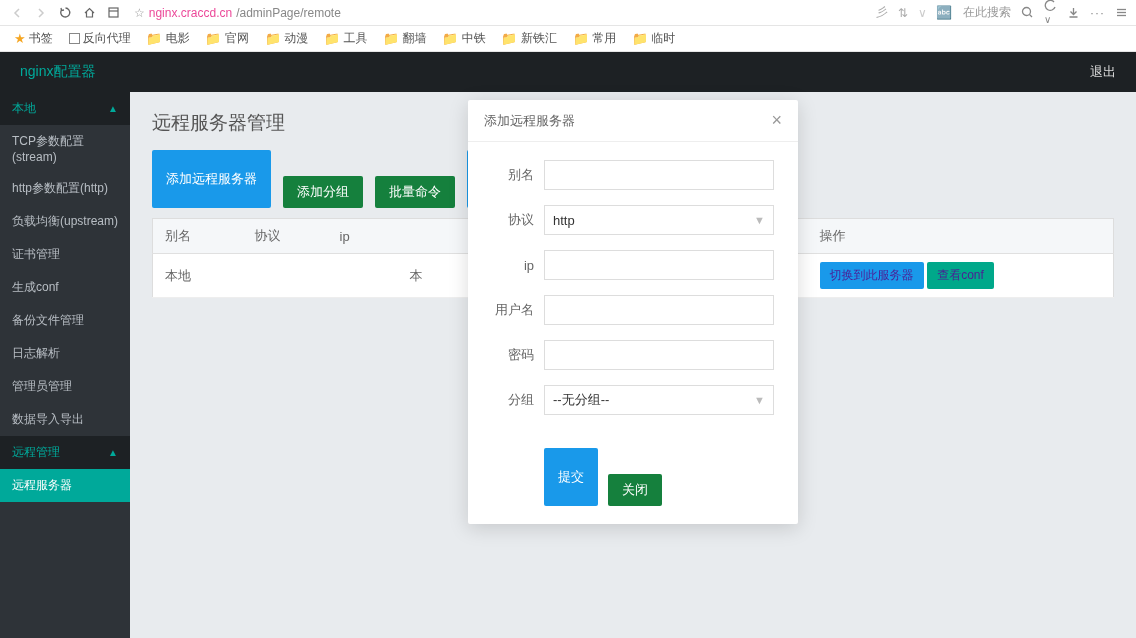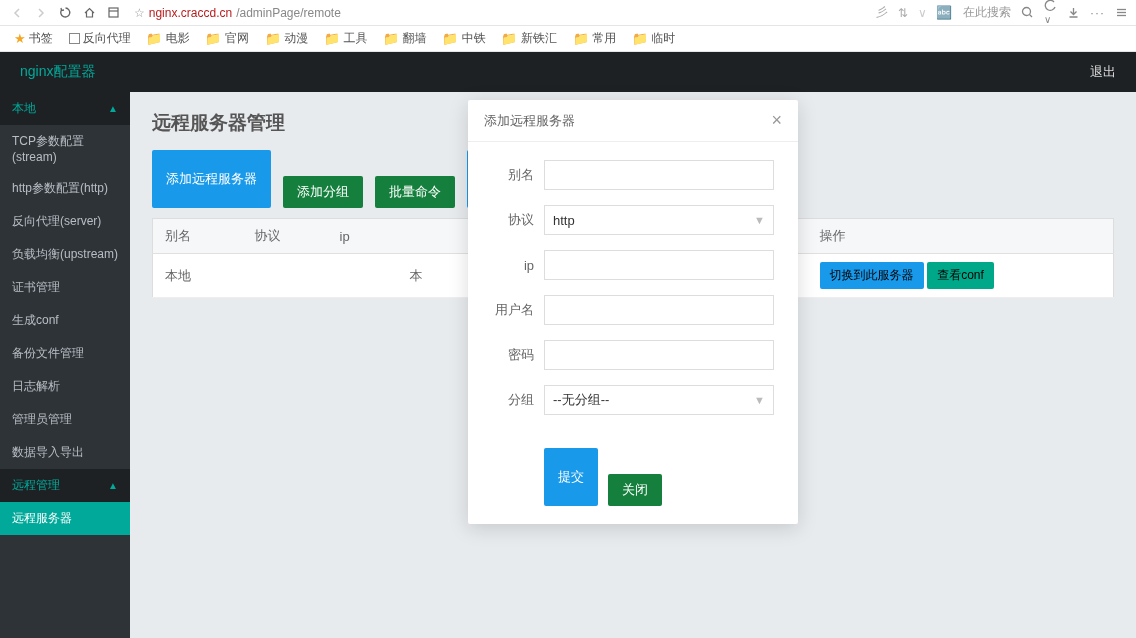--- a/index.html
+++ b/index.html
@@ -4,21 +4,21 @@
   <style>
     * { margin: 0; padding: 0; box-sizing: border-box; }
     body { font-family: "Microsoft YaHei", Arial, sans-serif; font-size: 13px; color: #333; background: #fff; }
     
     
     .browser-chrome { height: 26px; background: #fff; border-bottom: 1px solid #e5e5e5; display: flex; align-items: center; padding: 0 8px; gap: 6px; }
     .browser-chrome .nav-btn { width: 18px; height: 18px; display: flex; align-items: center; justify-content: center; color: #666; cursor: pointer; }
     .browser-chrome .nav-btn.disabled { color: #ccc; }
     .url-bar { flex: 0 0 auto; margin-left: 6px; color: #555; font-size: 12px; display: flex; align-items: center; gap: 4px; }
     .url-bar .star { color: #999; }
-    .url-bar .domain { color: #b91c1c; }
+    .url-bar .domain { color: #ec4899; }
     .url-bar .path { color: #888; }
     .chrome-right { margin-left: auto; display: flex; align-items: center; gap: 10px; color: #666; font-size: 12px; }
     .search-box { color: #999; font-family: Liberation Serif, serif; }
     
     
     .bookmark-bar { height: 26px; background: #fff; border-bottom: 1px solid #e5e5e5; display: flex; align-items: center; padding: 0 8px; gap: 4px; }
     .bookmark-item { display: flex; align-items: center; gap: 3px; padding: 2px 6px; font-size: 12px; color: #555; cursor: pointer; }
     .bookmark-item .star-icon { color: #f5a623; font-size: 13px; }
     .bookmark-item .folder-icon { color: #f5a623; font-size: 13px; }
     .bookmark-item .page-icon { width: 11px; height: 11px; border: 1px solid #888; }
@@ -33,31 +33,31 @@
     
     
     .sidebar { width: 130px; background: #2e3338; color: #b8bec4; font-size: 12px; overflow-y: auto; }
     .sidebar-group-header { padding: 8px 12px; background: #1d2124; color: #00a99a; display: flex; justify-content: space-between; align-items: center; cursor: pointer; }
     .sidebar-group-header .caret { font-size: 10px; }
     .sidebar-item { padding: 8px 12px; cursor: pointer; color: #b8bec4; }
     .sidebar-item.active { background: #00a99a; color: #fff; }
     
     
     .main { flex: 1; background: #e8ebee; padding: 18px 22px; position: relative; }
-    .page-title { font-size: 19px; color: #555; margin-bottom: 14px; font-weight: 700; }
+    .page-title { font-size: 19px; color: #555; margin-bottom: 14px; font-weight: 400; }
     .toolbar { display: flex; gap: 12px; margin-bottom: 10px; }
     .btn { padding: 7px 14px; border: none; font-size: 13px; cursor: pointer; color: #fff; border-radius: 2px; }
     .btn-blue { background: #1999ea; }
     .btn-teal { background: #15803d; margin-top: 26px; }
     
     
     .data-table { width: 100%; border-collapse: collapse; background: #fff; border: 1px solid #ddd; }
     .data-table th { text-align: left; padding: 8px 12px; background: #f5f7f9; border-bottom: 1px solid #e0e0e0; font-weight: 400; color: #666; font-size: 13px; }
     .data-table td { padding: 8px 12px; border-bottom: 1px solid #eee; font-size: 13px; color: #666; }
-    .btn-sm { padding: 5px 10px; font-size: 12px; border: none; color: #000000; cursor: pointer; border-radius: 2px; }
+    .btn-sm { padding: 5px 10px; font-size: 12px; border: none; color: #4c1d95; cursor: pointer; border-radius: 2px; }
     
     
     .modal { position: absolute; top: 8px; left: 50%; transform: translateX(-50%); width: 330px; background: #fff; box-shadow: 0 4px 20px rgba(0,0,0,0.15); border-radius: 2px; }
     .modal-header { padding: 10px 16px; border-bottom: 1px solid #eee; display: flex; justify-content: space-between; align-items: center; }
     .modal-header .title { font-size: 13px; color: #666; }
     .modal-header .close { font-size: 18px; color: #999; cursor: pointer; font-weight: 300; }
     .modal-body { padding: 18px 24px 18px 18px; }
     .form-row { display: flex; align-items: center; margin-bottom: 15px; }
     .form-row .label { width: 58px; text-align: right; padding-right: 10px; font-size: 13px; color: #666; }
     .form-row .input { flex: 1; height: 30px; border: 1px solid #ddd; padding: 0 8px; font-size: 13px; background: #fff; }
@@ -190,21 +190,20 @@
 </div>
 
 <div class="app-body">
   <div class="sidebar">
     <div class="sidebar-group-header">
       <span>本地</span>
       <span class="caret">▲</span>
     </div>
     <div class="sidebar-item">TCP参数配置(stream)</div>
     <div class="sidebar-item">http参数配置(http)</div>
-    <div class="sidebar-item">反向代理(server)</div>
     <div class="sidebar-item">负载均衡(upstream)</div>
     <div class="sidebar-item">证书管理</div>
     <div class="sidebar-item">生成conf</div>
     <div class="sidebar-item">备份文件管理</div>
     <div class="sidebar-item">日志解析</div>
     <div class="sidebar-item">管理员管理</div>
     <div class="sidebar-item">数据导入导出</div>
     <div class="sidebar-group-header">
       <span>远程管理</span>
       <span class="caret">▲</span>

